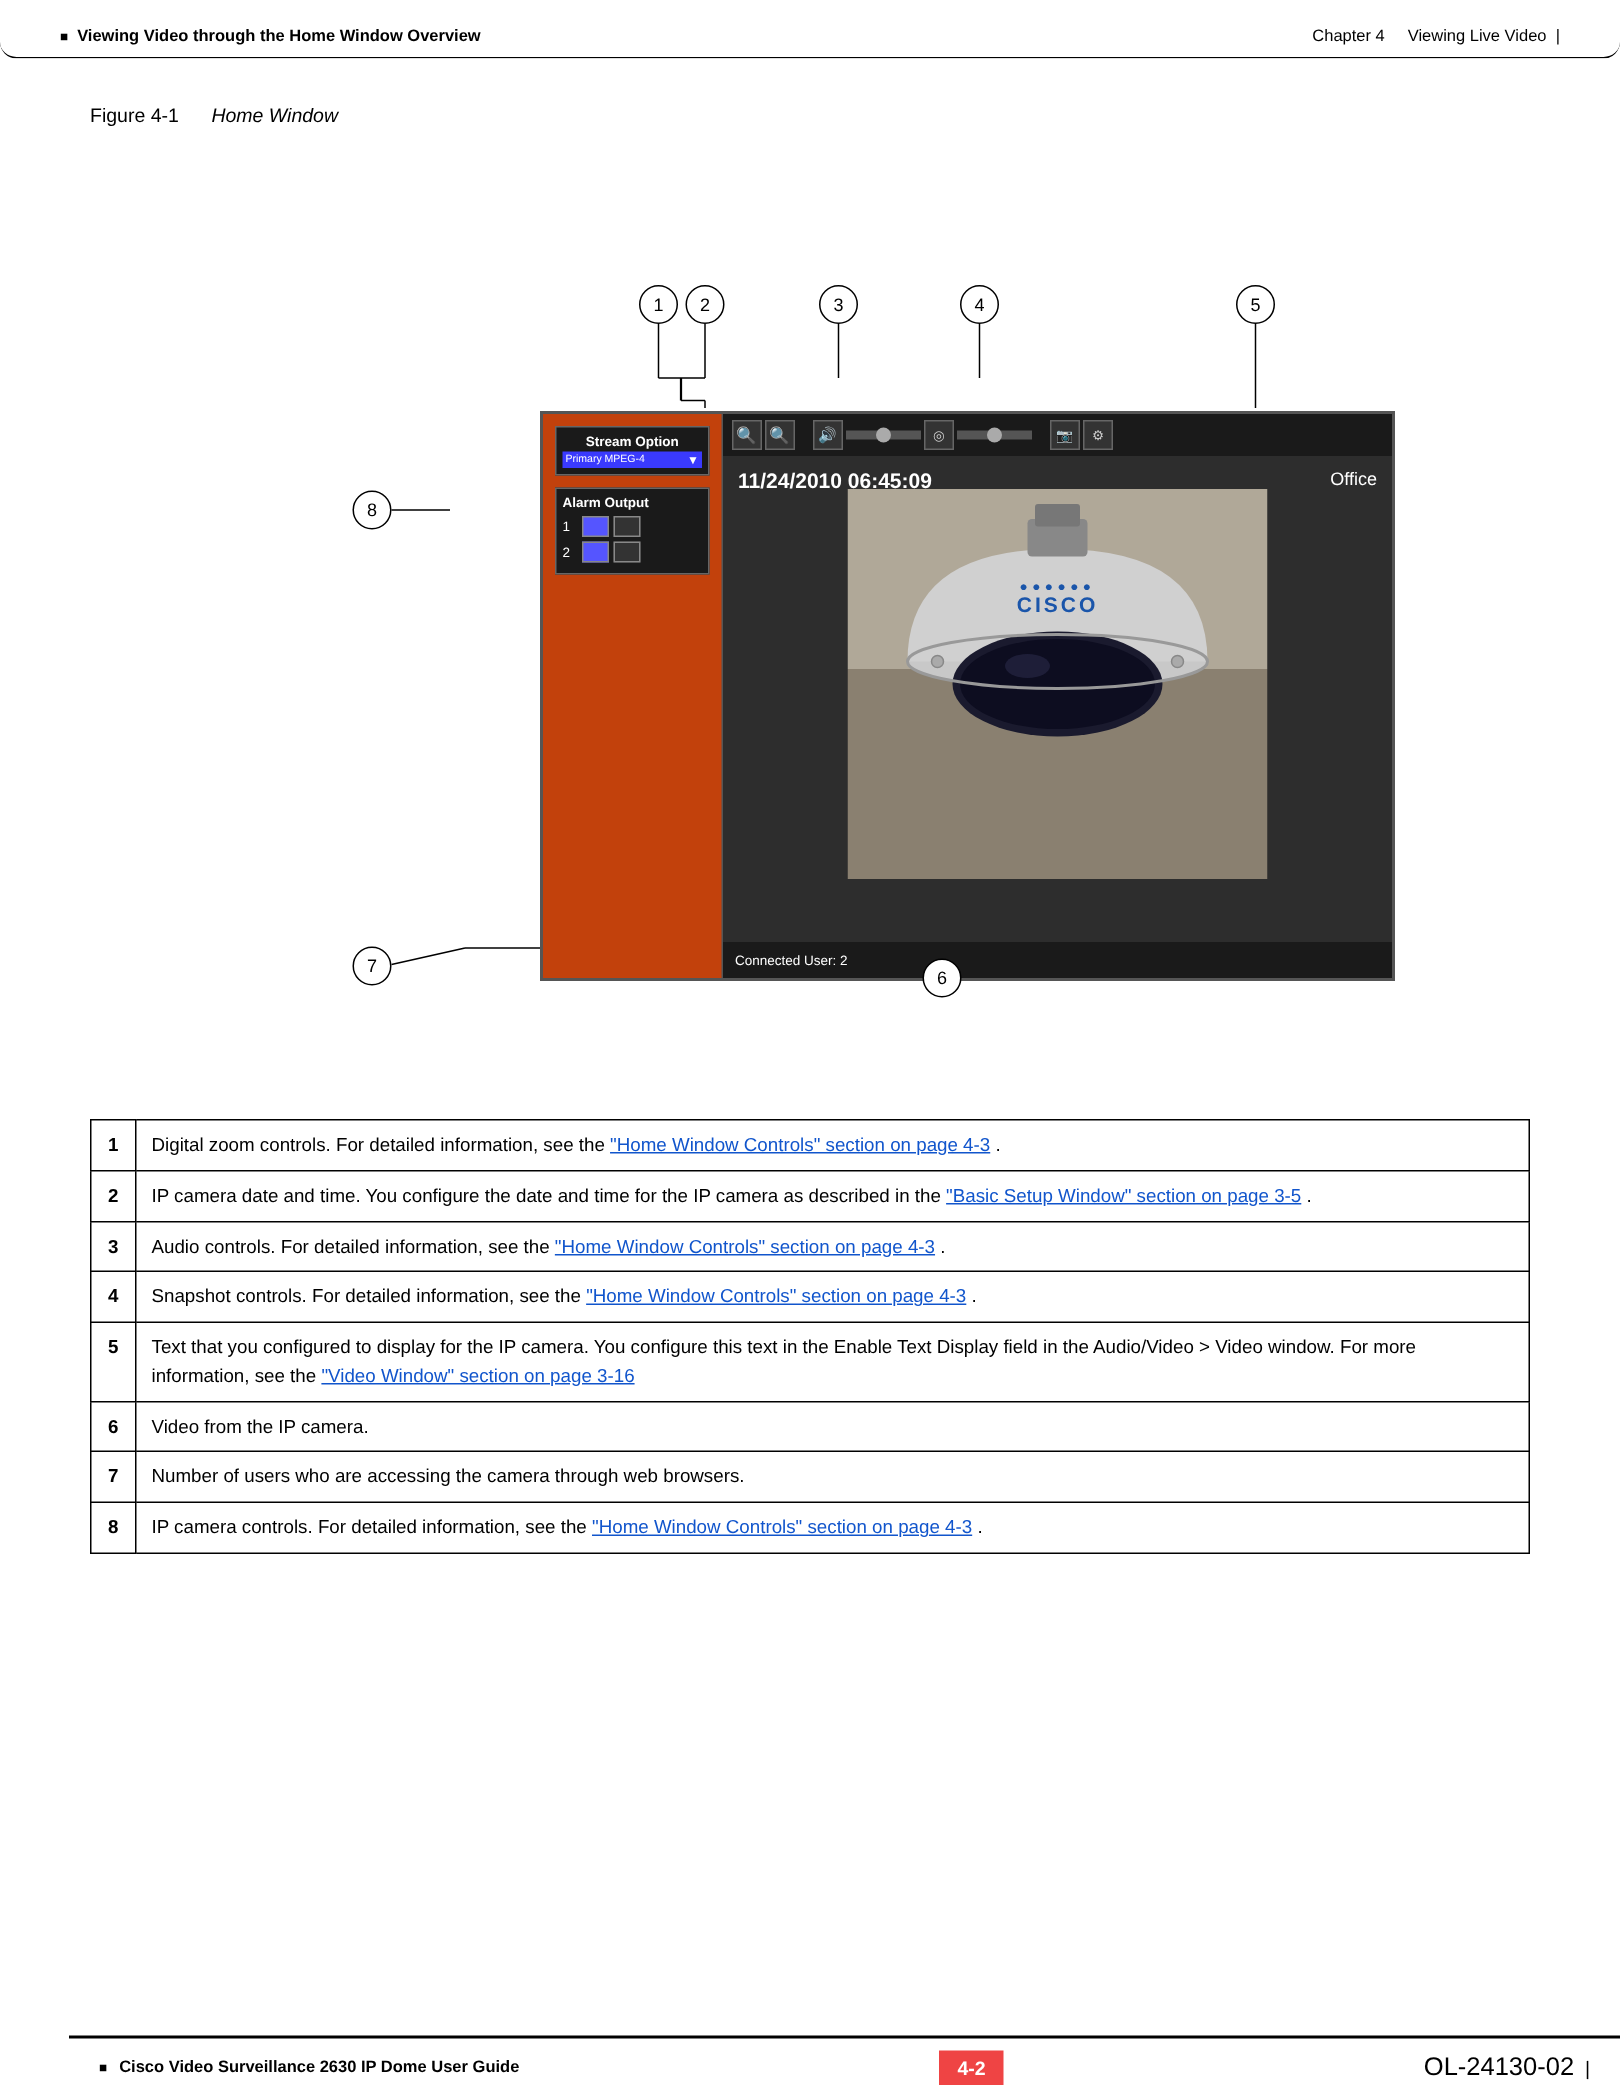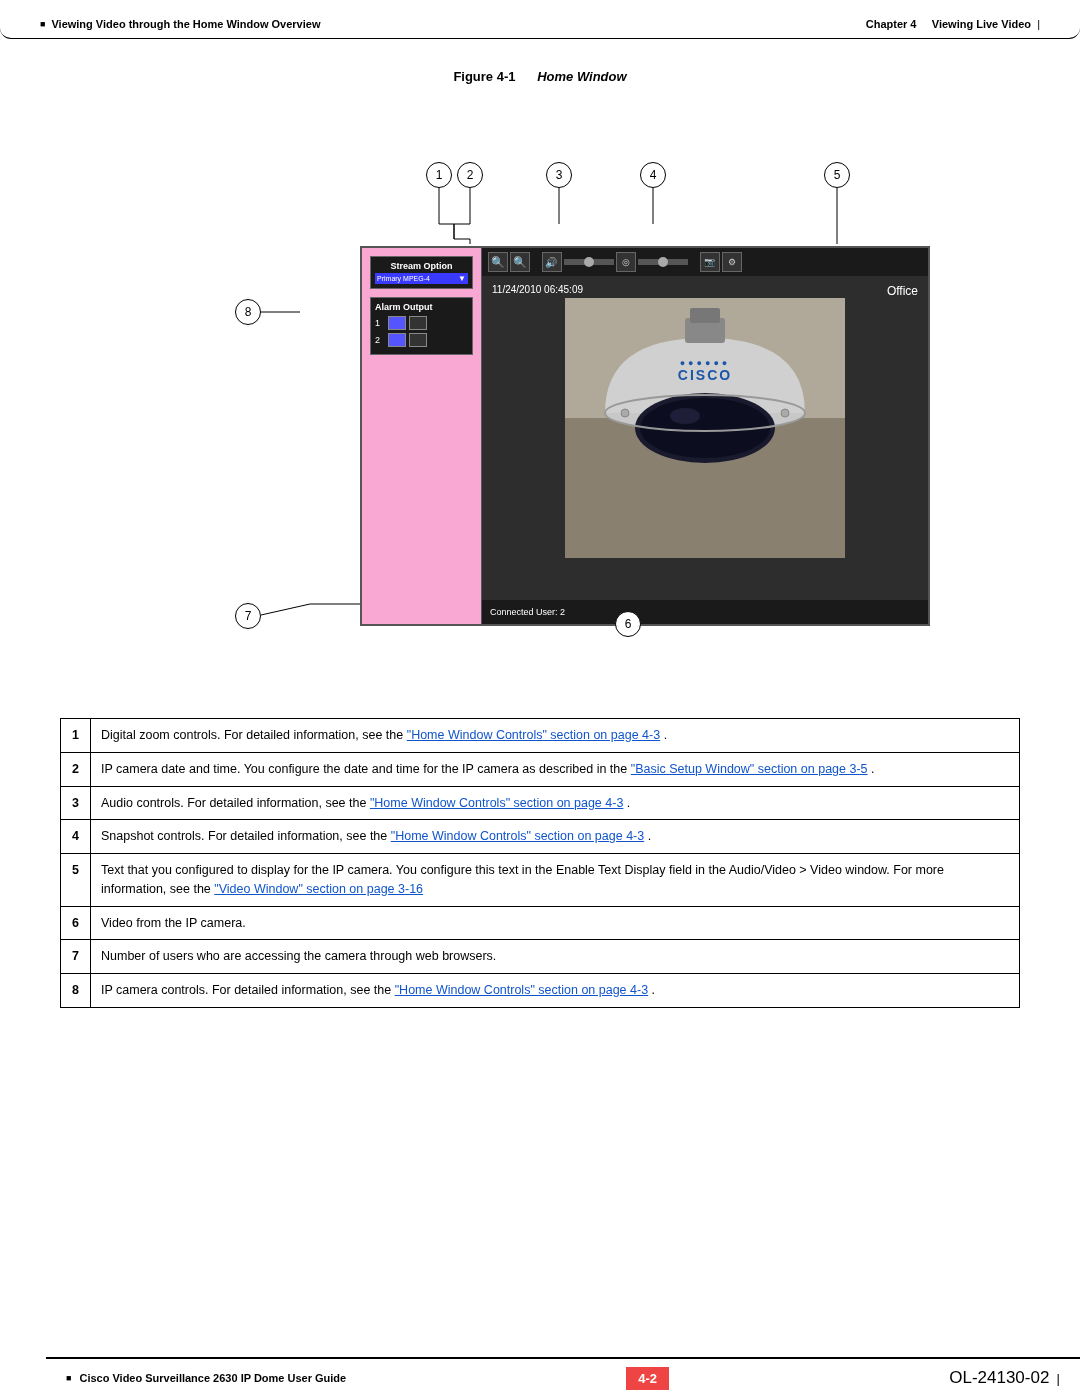--- a/index.html
+++ b/index.html
@@ -31,34 +31,34 @@
     .header-left::before {
       content: '■';
       font-size: 9px;
       margin-right: 6px;
     }
     .header-right {
       font-size: 11px;
       text-align: right;
     }
     .header-right span {
-      font-weight: bold;
+      font-weight: normal;
     }
 
     
     .content {
       padding: 20px 60px 20px 60px;
     }
 
     
     .figure-caption {
-      text-align: center;
-      font-weight: bold;
+      text-align: left;
+      font-weight: normal;
       font-size: 13px;
-      margin-bottom: 0;
+      margin-bottom: 28px;
       margin-top: 10px;
     }
     .figure-caption em {
       font-style: italic;
     }
 
     
     .diagram-container {
       position: relative;
       margin: 0 auto;
@@ -92,21 +92,21 @@
       margin-top: 50px;
     }
 
     
     .left-panel {
       position: absolute;
       left: 0;
       top: 0;
       width: 120px;
       height: 100%;
-      background: #f9a8d4;
+      background: #c2410c;
       padding: 8px;
       border-right: 1px solid #555;
     }
     .stream-option-box {
       background: #1a1a1a;
       border: 1px solid #666;
       padding: 4px;
       margin-bottom: 8px;
     }
     .stream-option-title {
@@ -221,21 +221,22 @@
       border-radius: 50%;
       transform: translateX(-50%);
     }
 
     
     .cam-datetime {
       position: absolute;
       top: 36px;
       left: 10px;
       color: #fff;
-      font-size: 10px;
+      font-size: 14px;
+      font-weight: bold;
     }
 
     
     .cam-name {
       position: absolute;
       top: 36px;
       right: 10px;
       color: #fff;
       font-size: 12px;
     }

